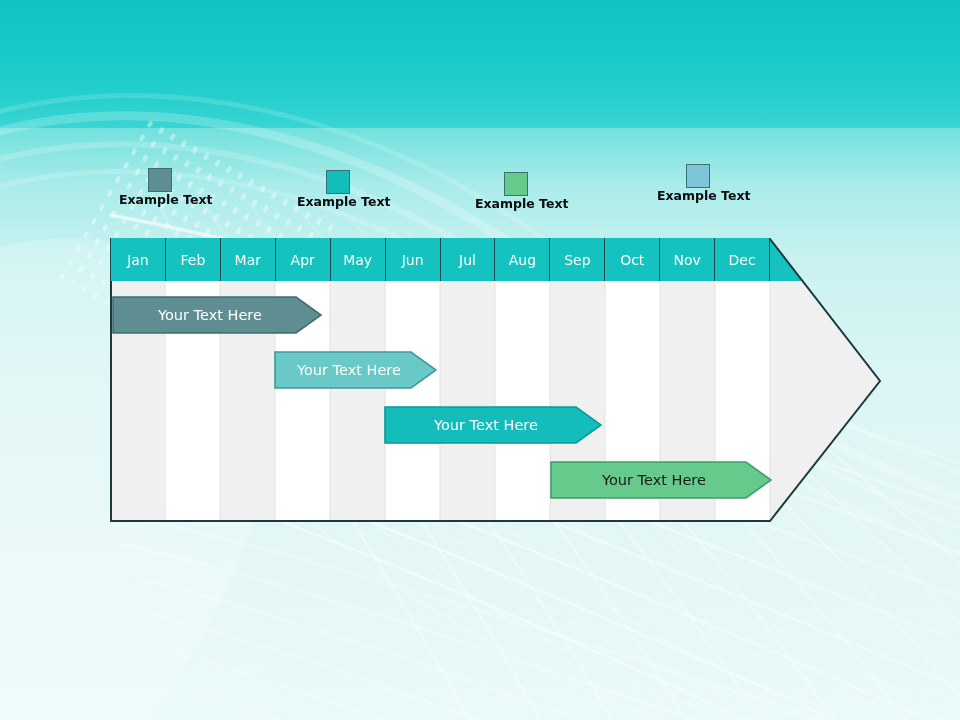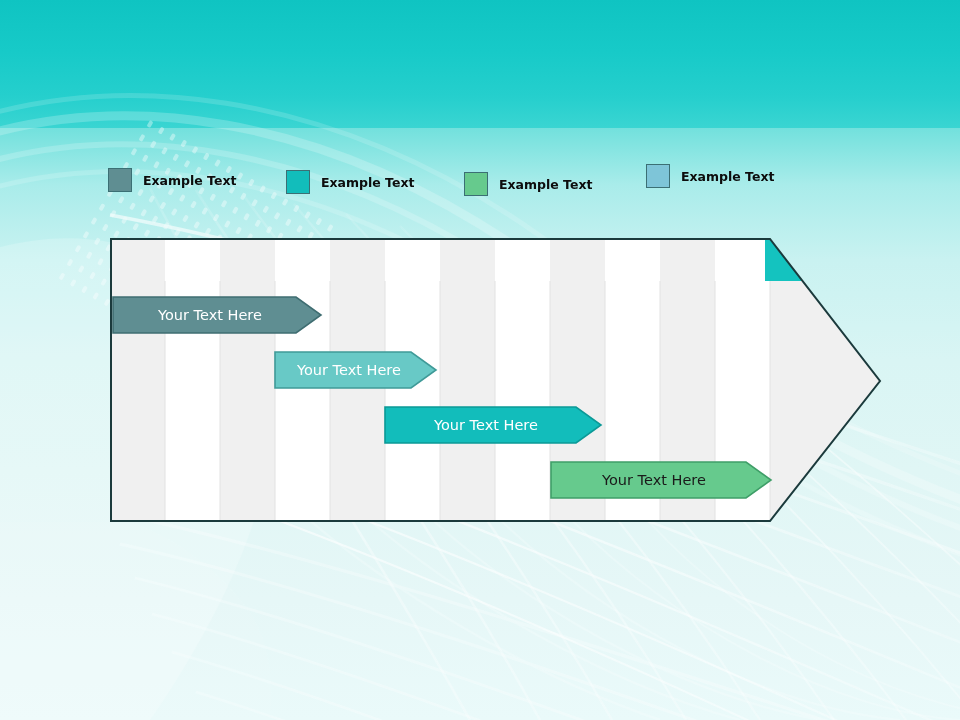--- a/index.html
+++ b/index.html
@@ -31,21 +31,21 @@
 
   
   .title{
     position:absolute;left:64px;top:60px;
     font-size:30px;color:#ffffff;white-space:nowrap;letter-spacing:.2px;
   }
   .title .b{font-weight:bold;}
   .title .n{font-weight:normal;}
 
   
-  .legend-item{position:absolute;display:flex;align-items:center;}
+  .legend-item{position:absolute;display:flex;align-items:center;flex-direction:column;}
   .legend-sw{
     width:24px;height:24px;border:1px solid #3b6f74;box-sizing:border-box;
     flex:0 0 auto;
   }
   .legend-lb{
     margin-left:11px;font-size:12.5px;font-weight:bold;color:#0d0d0d;
     white-space:nowrap;
   }
 
   
@@ -247,20 +247,34 @@
             <line x1="605" y1="43" x2="605" y2="283"></line>
             <line x1="660" y1="43" x2="660" y2="283"></line>
           </g>
 
           <rect x="655" y="0" width="60" height="43" fill="#14c3bf"></rect>
         </g>
         <path d="M1,1 L660,1 L770,143 L660,283 L1,283 Z" fill="none" stroke="#1b3a3c" stroke-width="2"></path>
       </svg>
     </div>
 
+    <div class="hdr">
+      <div class="cell">Jan</div>
+      <div class="cell">Feb</div>
+      <div class="cell">Mar</div>
+      <div class="cell">Apr</div>
+      <div class="cell">May</div>
+      <div class="cell">Jun</div>
+      <div class="cell">Jul</div>
+      <div class="cell">Aug</div>
+      <div class="cell">Sep</div>
+      <div class="cell">Oct</div>
+      <div class="cell">Nov</div>
+      <div class="cell">Dec</div>
+    </div>
 
     <div class="bar" style="left:2px;top:58px;width:210px;">
       <svg width="210" height="38" viewBox="0 0 210 38">
         <path d="M1,1 L184,1 L209,19 L184,37 L1,37 Z" fill="#5f8e92" stroke="#3f6d71" stroke-width="1.6"></path>
       </svg>
       <div class="lbl" style="left:0;width:196px;justify-content:center;color:#ffffff;">Your  Text Here</div>
     </div>
 
     <div class="bar" style="left:164px;top:113px;width:163px;">
       <svg width="163" height="38" viewBox="0 0 163 38">

